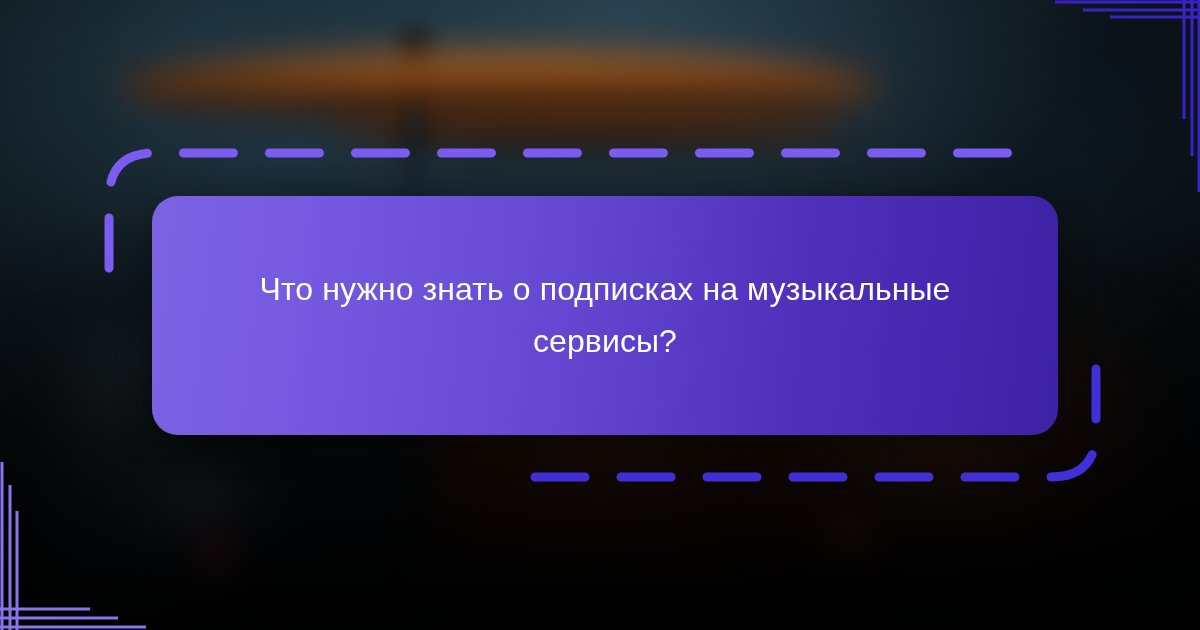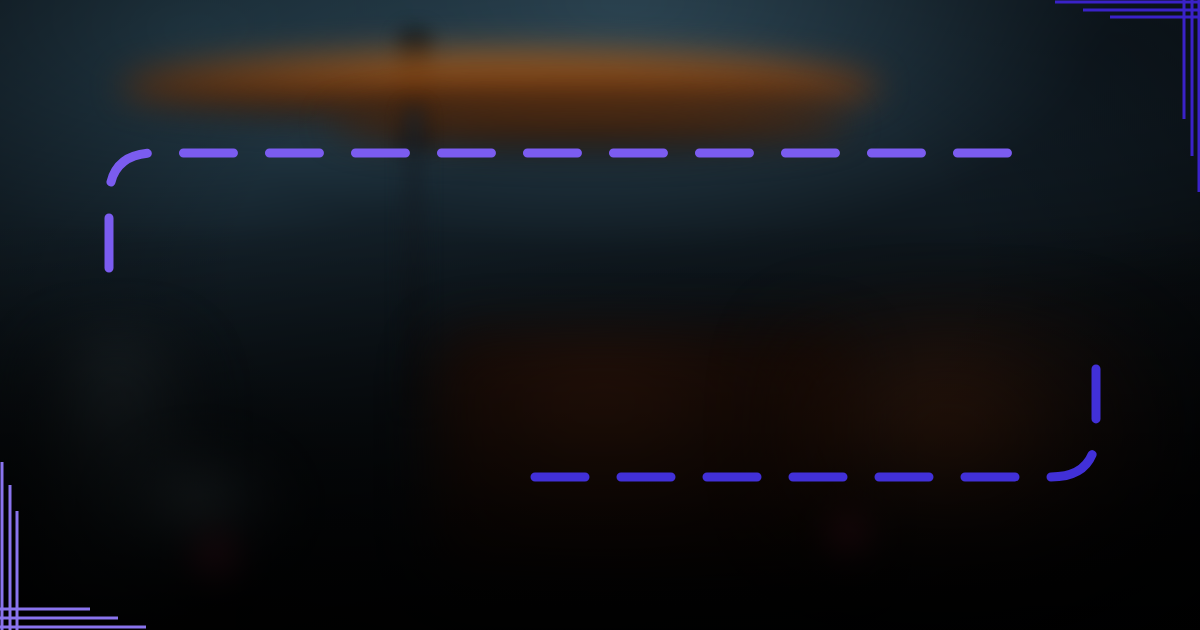--- a/index.html
+++ b/index.html
@@ -205,14 +205,17 @@
     </g>
   </svg>
 
   <svg class="dash-svg" viewBox="0 0 1200 630" xmlns="http://www.w3.org/2000/svg">
 
     <path d="M109,268 L109,199 Q109,153 155,153 L1012,153" fill="none" stroke="#7B5CF0" stroke-width="9" stroke-linecap="round" stroke-dasharray="50 36"></path>
 
     <path d="M535,477 L1051,477 Q1096,477 1096,432 L1096,365" fill="none" stroke="#4130D8" stroke-width="9" stroke-linecap="round" stroke-dasharray="50 36"></path>
   </svg>
 
+  <div class="card">
+    <div class="card-title">Что нужно знать о подписках на музыкальные сервисы?</div>
+  </div>
 
 </div>
 
 </body></html>

